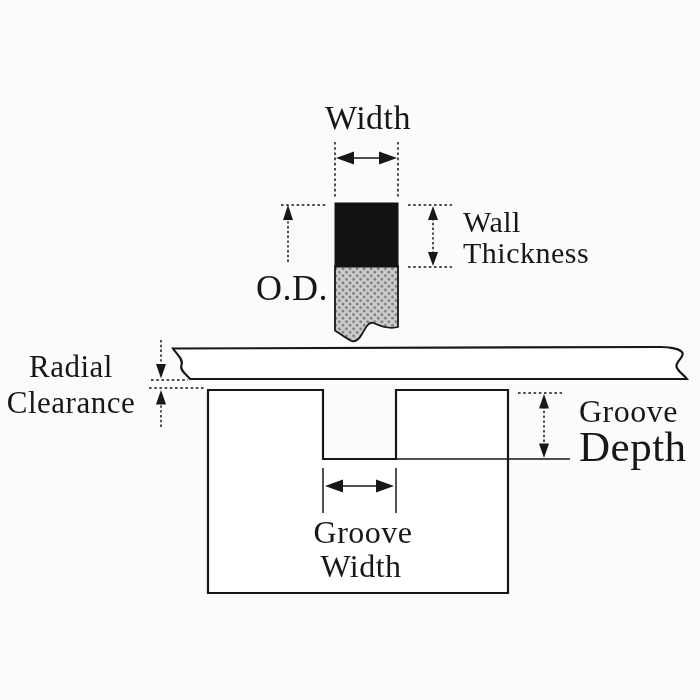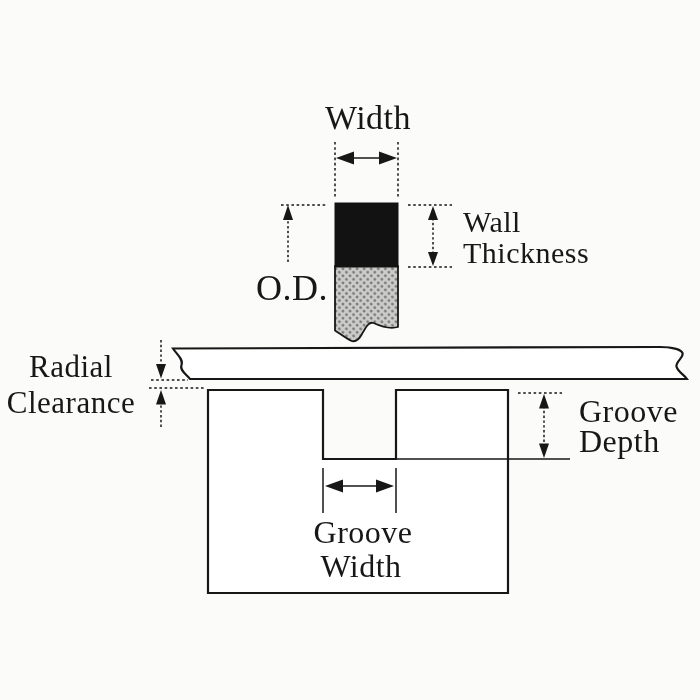--- a/index.html
+++ b/index.html
@@ -39,21 +39,21 @@
     letter-spacing: 0.5px;
   }
   .lbl.center { text-align: center; }
   .lbl-width          { left: 295px; top: 101px; width: 146px; font-size: 34px; }
   .lbl-wall-1         { left: 463px; top: 207px; font-size: 30px; }
   .lbl-wall-2         { left: 463px; top: 238px; font-size: 30px; }
   .lbl-od             { left: 222px; top: 270px; width: 140px; font-size: 36px; }
   .lbl-radial-1       { left: -19px; top: 351px; width: 180px; font-size: 31px; }
   .lbl-radial-2       { left: -19px; top: 387px; width: 180px; font-size: 31px; }
   .lbl-groove-depth-1 { left: 579px; top: 395px; font-size: 32px; }
-  .lbl-groove-depth-2 { left: 579px; top: 425px; font-size: 32px; }
+  .lbl-groove-depth-2 { left: 579px; top: 425px; font-size: 43px; }
   .lbl-groove-width-1 { left: 283px; top: 516px; width: 160px; font-size: 32px; }
   .lbl-groove-width-2 { left: 281px; top: 550px; width: 160px; font-size: 32px; }
 </style>
 </head>
 <body>
 
 <div class="stage">
 
   <svg width="700" height="700" viewBox="0 0 700 700">
     <defs>

